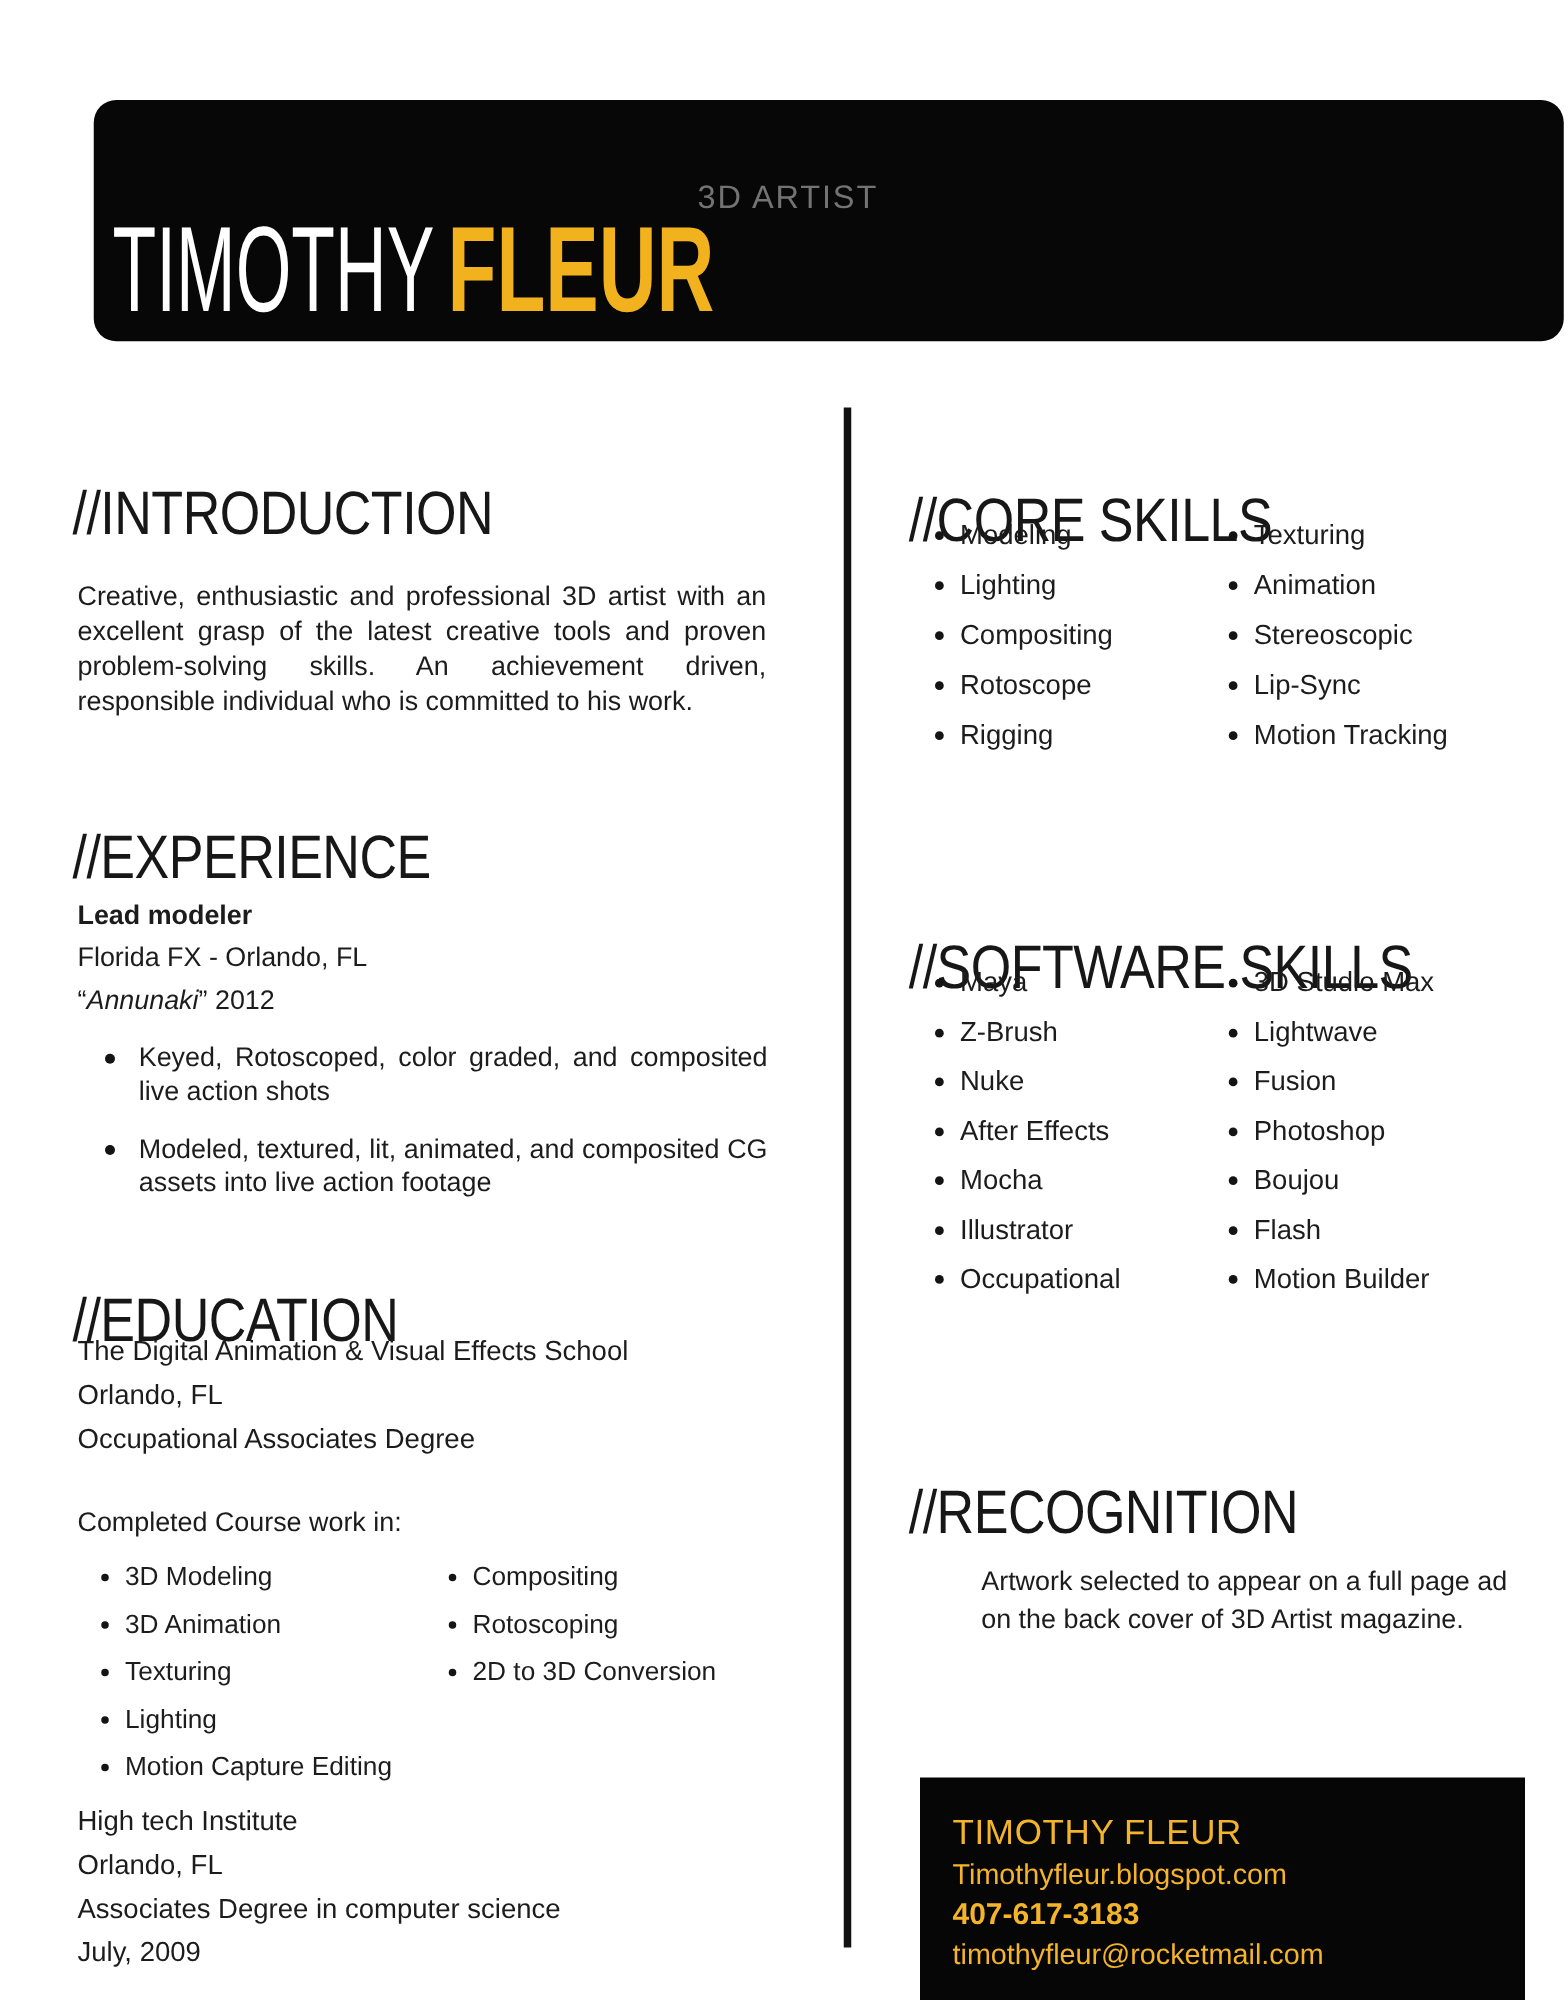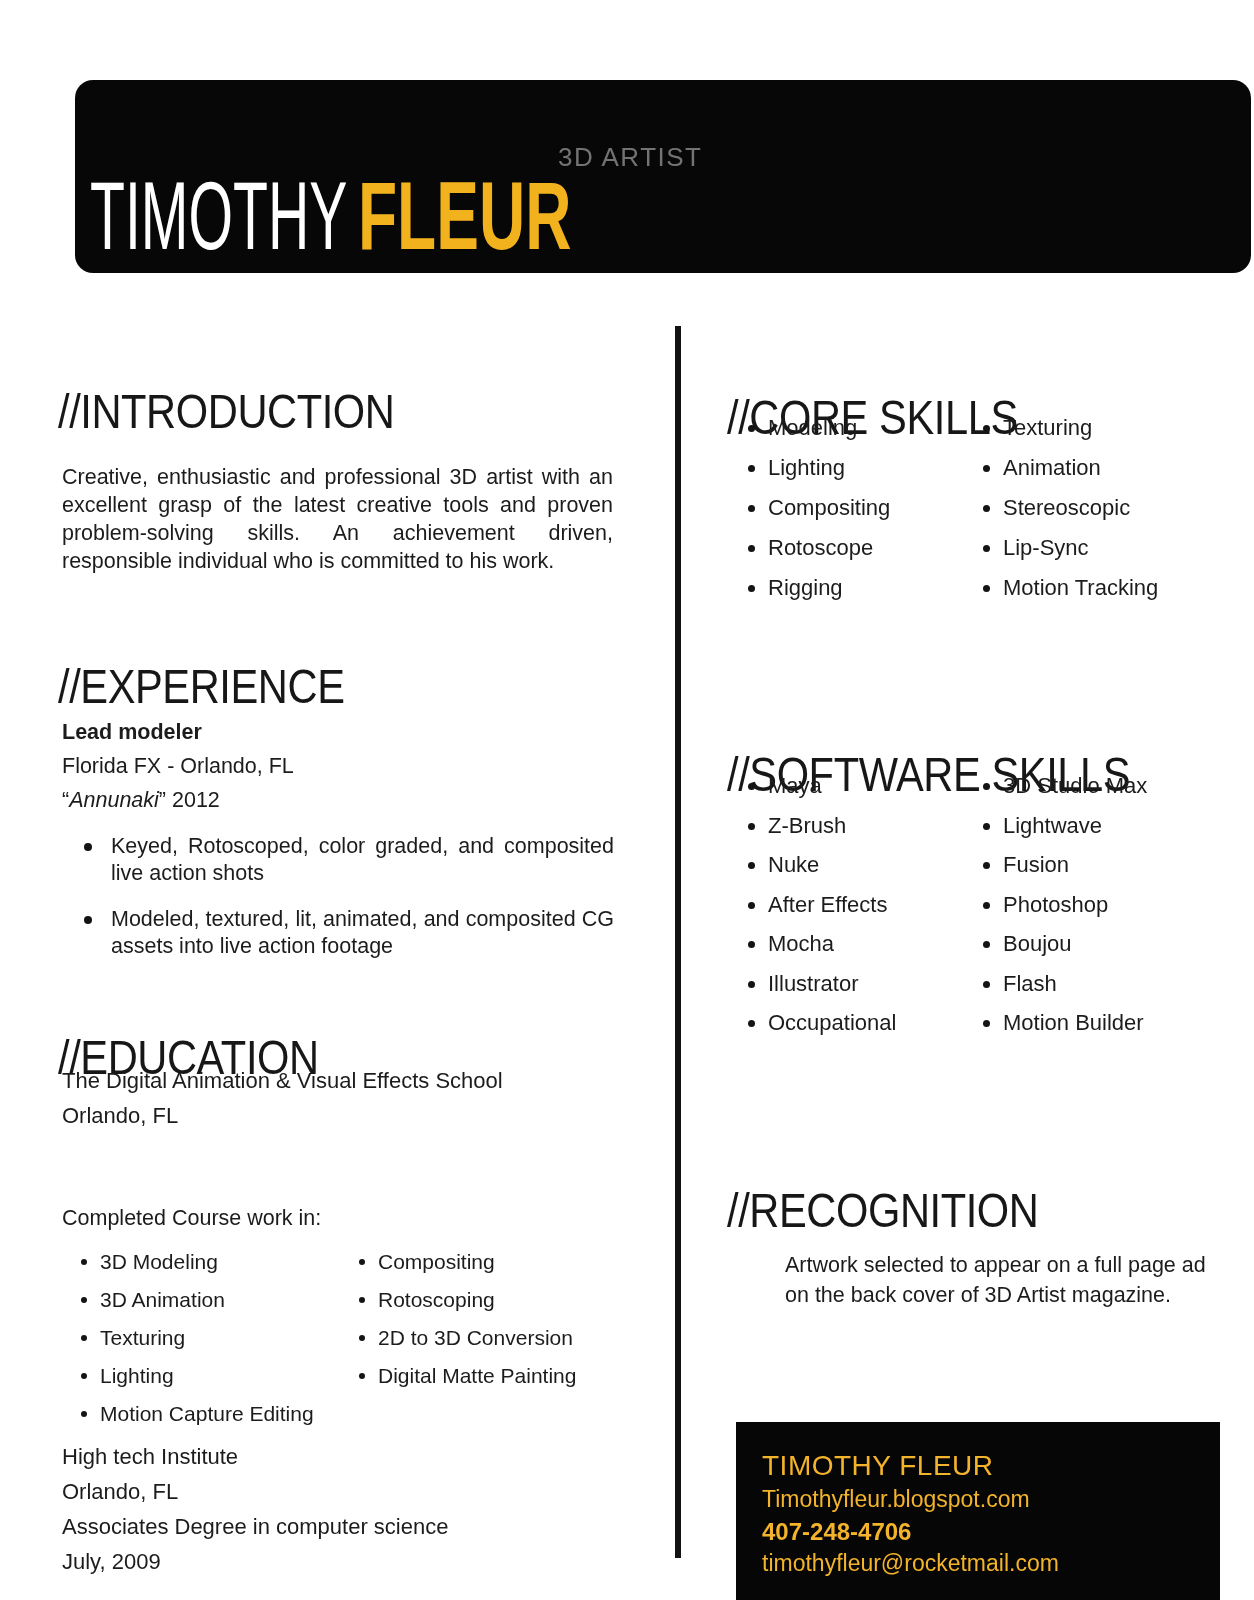--- a/index.html
+++ b/index.html
@@ -78,34 +78,34 @@
 </div>
 <ul class="dots expb">
   <li>Keyed, Rotoscoped, color graded, and composited live action shots</li>
   <li>Modeled, textured, lit, animated, and composited CG assets into live action footage</li>
 </ul>
 
 <h2 class="sec-h" style="left:58px;top:992px;">//EDUCATION</h2>
 <div class="edu-block" style="left:62px;top:1063px;">
   <span class="line">The Digital Animation &amp; Visual Effects School</span>
   <span class="line">Orlando, FL</span>
+  <span class="line">Occupational Associates Degree</span>
 </div>
 <div class="course-label">Completed Course work in:</div>
 <ul class="dots courses" style="left:62px;top:1243px;">
   <li>3D Modeling</li>
   <li>3D Animation</li>
   <li>Texturing</li>
   <li>Lighting</li>
   <li>Motion Capture Editing</li>
 </ul>
 <ul class="dots courses" style="left:340,px;left:340px;top:1243px;">
   <li>Compositing</li>
   <li>Rotoscoping</li>
   <li>2D to 3D Conversion</li>
-  <li>Digital Matte Painting</li>
 </ul>
 <div class="edu-block" style="left:62px;top:1439px;">
   <span class="line">High tech Institute</span>
   <span class="line">Orlando, FL</span>
   <span class="line">Associates Degree in computer science</span>
   <span class="line">July, 2009</span>
 </div>
 
 <h2 class="sec-h" style="left:727px;top:352px;">//CORE SKILLS</h2>
 <ul class="dots skills" style="left:727px;top:408px;">
@@ -142,15 +142,15 @@
   <li>Flash</li>
   <li>Motion Builder</li>
 </ul>
 
 <h2 class="sec-h" style="left:727px;top:1145px;">//RECOGNITION</h2>
 <p class="recog-p">Artwork selected to appear on a full page ad on the back cover of 3D Artist magazine.</p>
 
 <div class="contact">
   <span class="c-name" style="color:#F3B32A;">TIMOTHY FLEUR</span>
   <span class="c-site" style="color:#F3B32A;">Timothyfleur.blogspot.com</span>
-  <span class="c-phone" style="color:#F3B32A;">407-248-4706</span>
+  <span class="c-phone" style="color:#F3B32A;">407-617-3183</span>
   <span class="c-email" style="color:#F3B32A;">timothyfleur@rocketmail.com</span>
 </div>
 
 </body></html>

